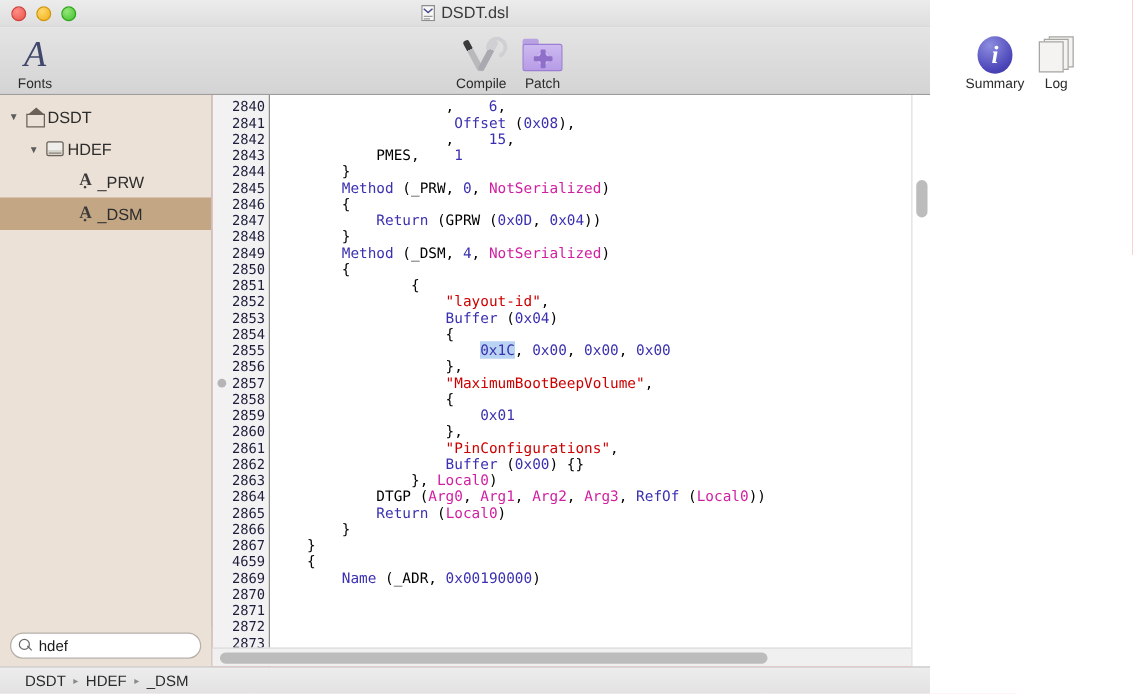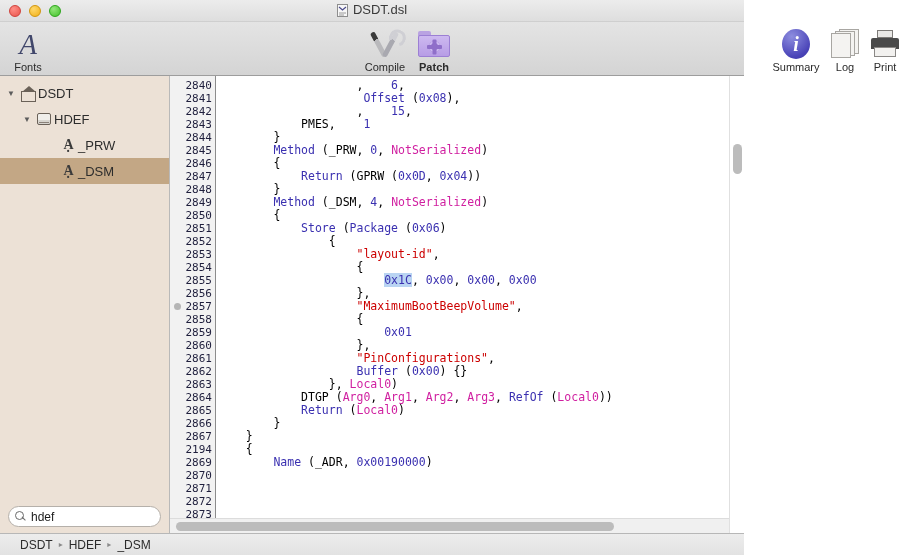--- a/index.html
+++ b/index.html
@@ -298,21 +298,21 @@
     <div class="tb-item" style="left:360px; width:50px;">
       <div class="tb-glyph">
         <span class="tools">
             <span class="screw"></span>
             <span class="wrench"></span>
           </span>
       </div>
       <div class="tb-label">Compile</div>
     </div>
 
-    <div class="tb-item" style="left:412px; width:44px;font-weight:bold;">
+    <div class="tb-item" style="left:412px; width:44px;">
       <div class="tb-glyph">
         <span class="folder">
             <span class="tab"></span>
             <span class="body"></span>
             <span class="gear"></span>
           </span>
       </div>
       <div class="tb-label">Patch</div>
     </div>
 
@@ -327,30 +327,20 @@
       <div class="tb-glyph">
         <span class="pages">
             <i></i>
             <i></i>
             <i></i>
           </span>
       </div>
       <div class="tb-label">Log</div>
     </div>
 
-    <div class="tb-item" style="left:866px; width:38px;">
-      <div class="tb-glyph">
-        <span class="printer">
-            <span class="top"></span>
-            <span class="mid"></span>
-            <span class="low"></span>
-          </span>
-      </div>
-      <div class="tb-label">Print</div>
-    </div>
   </div>
 
   <div class="body-area">
 
     <div class="sidebar">
       <div class="tree" id="tree">
           <div class="node ind-0">
             <span class="disc">▼</span>
             <span class="node-ico">
               <span class="home-ico"></span>
@@ -411,43 +401,43 @@
           <div class="gline">2858</div>
           <div class="gline">2859</div>
           <div class="gline">2860</div>
           <div class="gline">2861</div>
           <div class="gline">2862</div>
           <div class="gline">2863</div>
           <div class="gline">2864</div>
           <div class="gline">2865</div>
           <div class="gline">2866</div>
           <div class="gline">2867</div>
-          <div class="gline">2194</div>
+          <div class="gline">4659</div>
           <div class="gline">2869</div>
           <div class="gline">2870</div>
           <div class="gline">2871</div>
           <div class="gline">2872</div>
           <div class="gline">2873</div>
           <div class="gline">2874</div>
         </div>
       <div class="code-area" id="codearea">
           <div class="cline"><span>                    ,    </span><span class="num">6</span><span>,</span></div>
           <div class="cline"><span>                     </span><span class="kw">Offset</span><span> (</span><span class="num">0x08</span><span>),</span></div>
           <div class="cline"><span>                    ,    </span><span class="num">15</span><span>,</span></div>
           <div class="cline"><span>            PMES,    </span><span class="num">1</span></div>
           <div class="cline"><span>        }</span></div>
           <div class="cline"><span>        </span><span class="kw">Method</span><span> (_PRW, </span><span class="num">0</span><span>, </span><span class="mg">NotSerialized</span><span>)</span></div>
           <div class="cline"><span>        {</span></div>
           <div class="cline"><span>            </span><span class="kw">Return</span><span> (GPRW (</span><span class="num">0x0D</span><span>, </span><span class="num">0x04</span><span>))</span></div>
           <div class="cline"><span>        }</span></div>
           <div class="cline"><span>        </span><span class="kw">Method</span><span> (_DSM, </span><span class="num">4</span><span>, </span><span class="mg">NotSerialized</span><span>)</span></div>
           <div class="cline"><span>        {</span></div>
-          <div class="cline"><span>            </span><span class="kw">Store</span><span> (</span><span class="kw">Package</span><span> (</span><span class="num">0x06</span><span>)</span></div>
           <div class="cline"><span>                {</span></div>
           <div class="cline"><span>                    </span><span class="str">"layout-id"</span><span>,</span></div>
+          <div class="cline"><span>                    </span><span class="kw">Buffer</span><span> (</span><span class="num">0x04</span><span>)</span></div>
           <div class="cline"><span>                    {</span></div>
           <div class="cline"><span>                        </span><span class="num sel">0x1C</span><span>, </span><span class="num">0x00</span><span>, </span><span class="num">0x00</span><span>, </span><span class="num">0x00</span></div>
           <div class="cline"><span>                    },</span></div>
           <div class="cline"><span>                    </span><span class="str">"MaximumBootBeepVolume"</span><span>,</span></div>
           <div class="cline"><span>                    {</span></div>
           <div class="cline"><span>                        </span><span class="num">0x01</span></div>
           <div class="cline"><span>                    },</span></div>
           <div class="cline"><span>                    </span><span class="str">"PinConfigurations"</span><span>,</span></div>
           <div class="cline"><span>                    </span><span class="kw">Buffer</span><span> (</span><span class="num">0x00</span><span>) {}</span></div>
           <div class="cline"><span>                }, </span><span class="mg">Local0</span><span>)</span></div>

